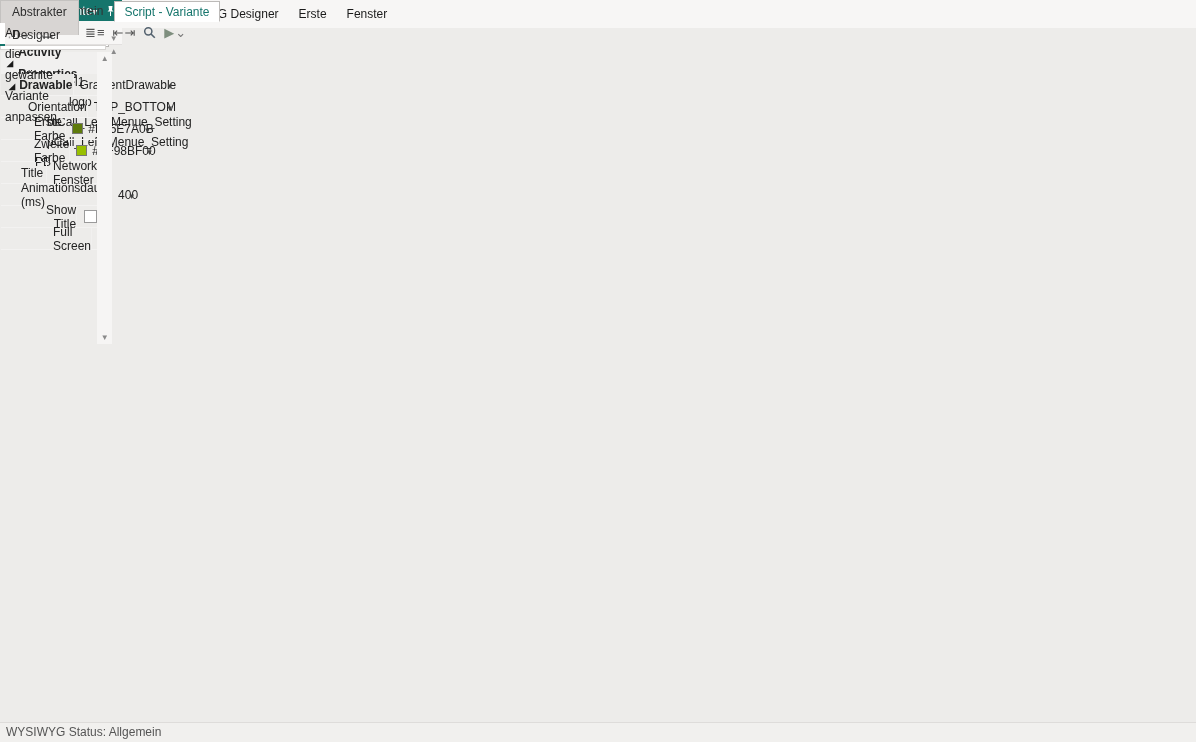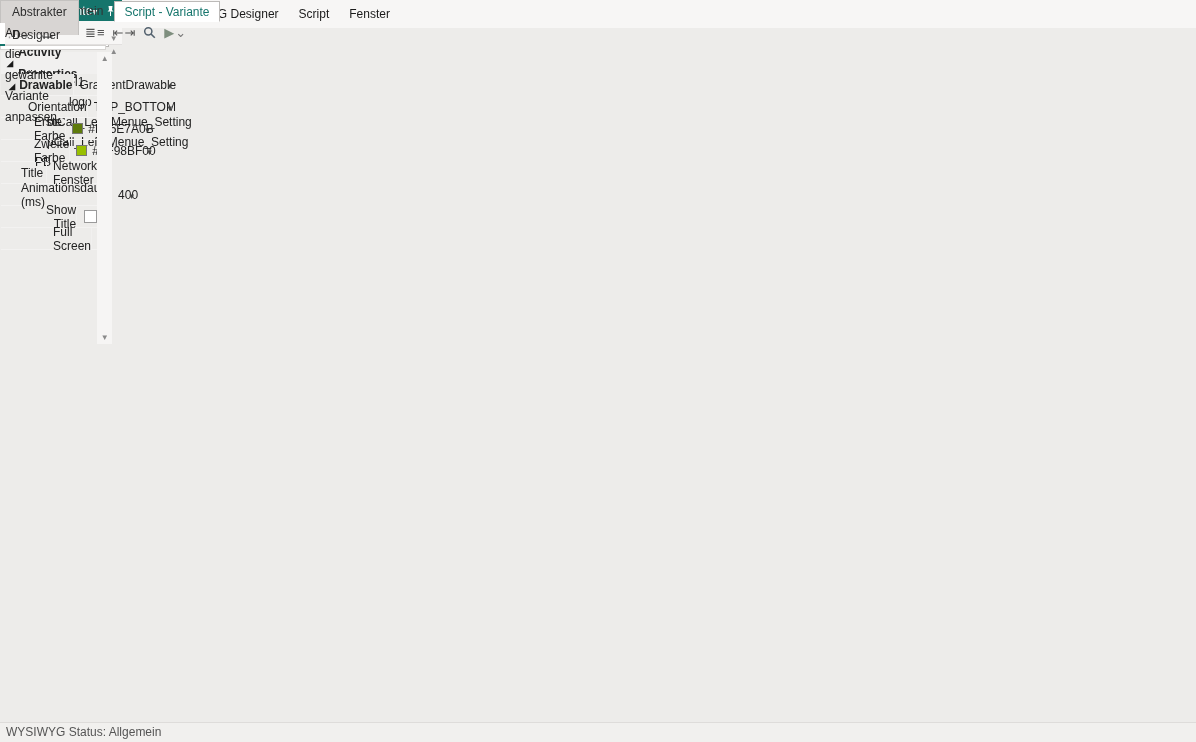--- a/index.html
+++ b/index.html
@@ -93,21 +93,21 @@
     border-top:1px solid #dedcda; color:#555; line-height:19px; padding-left:6px; }
   .pin-svg { display:inline-flex; }
 </style>
 </head>
 <body>
 
 <div class="menubar">
     <div class="menu-item">Datei</div>
     <div class="menu-item">View hinzufügen</div>
     <div class="menu-item">WYSIWYG Designer</div>
-    <div class="menu-item">Script</div>
+    <div class="menu-item">Erste</div>
     <div class="menu-item">Fenster</div>
   </div>
 
 <div class="panel views-panel">
   <div class="panel-header">
     <span>Views Baum</span>
     <span class="hdr-icons">
       <span class="hdr-chevron"></span>
       <span class="pin-svg">
         <svg width="9" height="12" viewBox="0 0 9 12">

